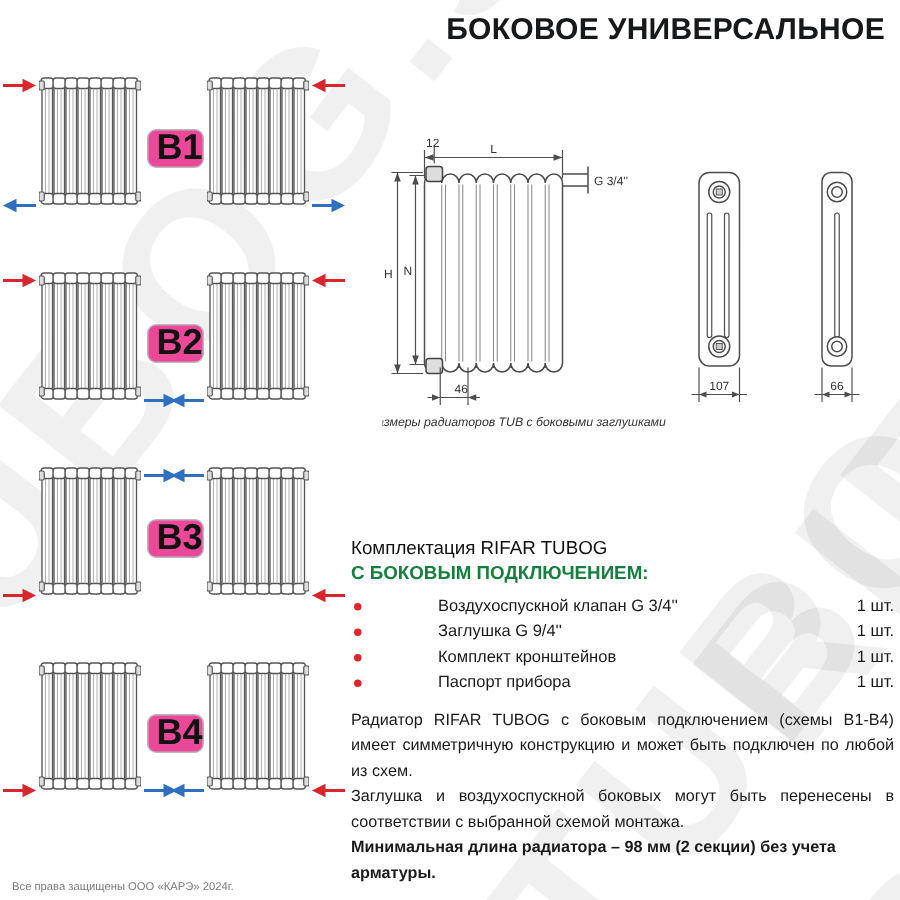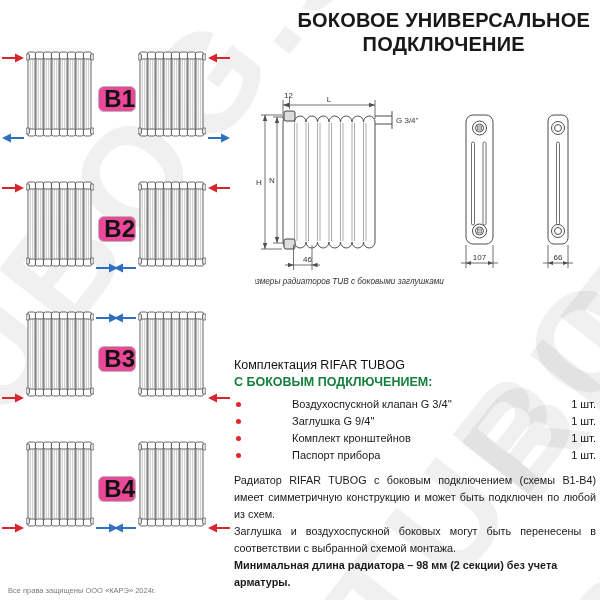--- a/index.html
+++ b/index.html
@@ -59,21 +59,20 @@
 
 <div id="watermark">
   <span class="wm" style="left:-160px; top:420px">TUBOG.su</span>
   <span class="wm" style="left:-30px; top:1000px">RIFAR-TUBOG.su</span>
   <span class="wm" style="left:300px; top:905px">RIFAR-TUBOG</span>
   <span class="wm" style="left:430px; top:430px">RIFAR</span>
 </div>
 
 <div id="title">
   <div>БОКОВОЕ УНИВЕРСАЛЬНОЕ</div>
-  <div>ПОДКЛЮЧЕНИЕ</div>
 </div>
 
 <div id="schemes">
     <div class="scheme-row">
       <div class="rad left"><svg width="68" height="92" viewBox="0 0 68 92">
           <rect x="2" y="7" width="7" height="78" rx="2" fill="#fff" stroke="#555" stroke-width="0.9"></rect>
           <rect x="10" y="7" width="7" height="78" rx="2" fill="#fff" stroke="#555" stroke-width="0.9"></rect>
           <rect x="18" y="7" width="7" height="78" rx="2" fill="#fff" stroke="#555" stroke-width="0.9"></rect>
           <rect x="26" y="7" width="7" height="78" rx="2" fill="#fff" stroke="#555" stroke-width="0.9"></rect>
           <rect x="34" y="7" width="7" height="78" rx="2" fill="#fff" stroke="#555" stroke-width="0.9"></rect>

